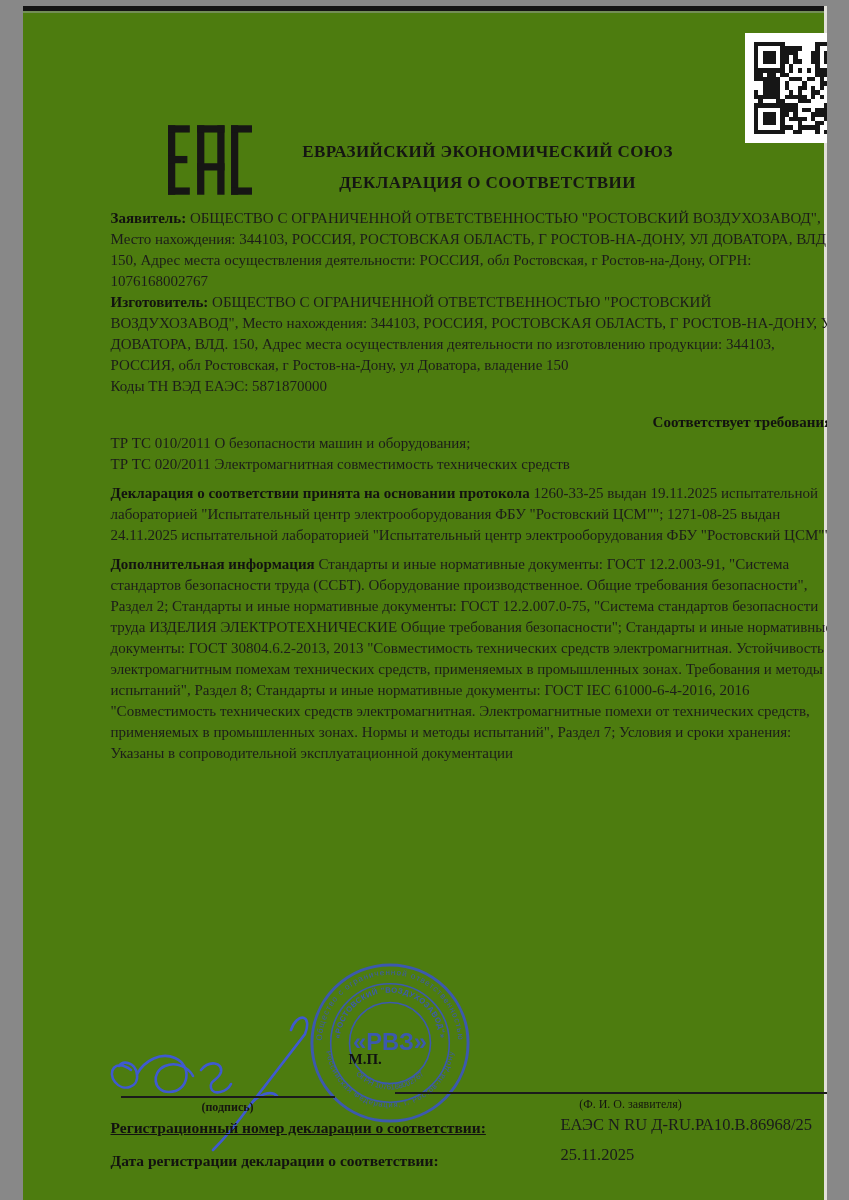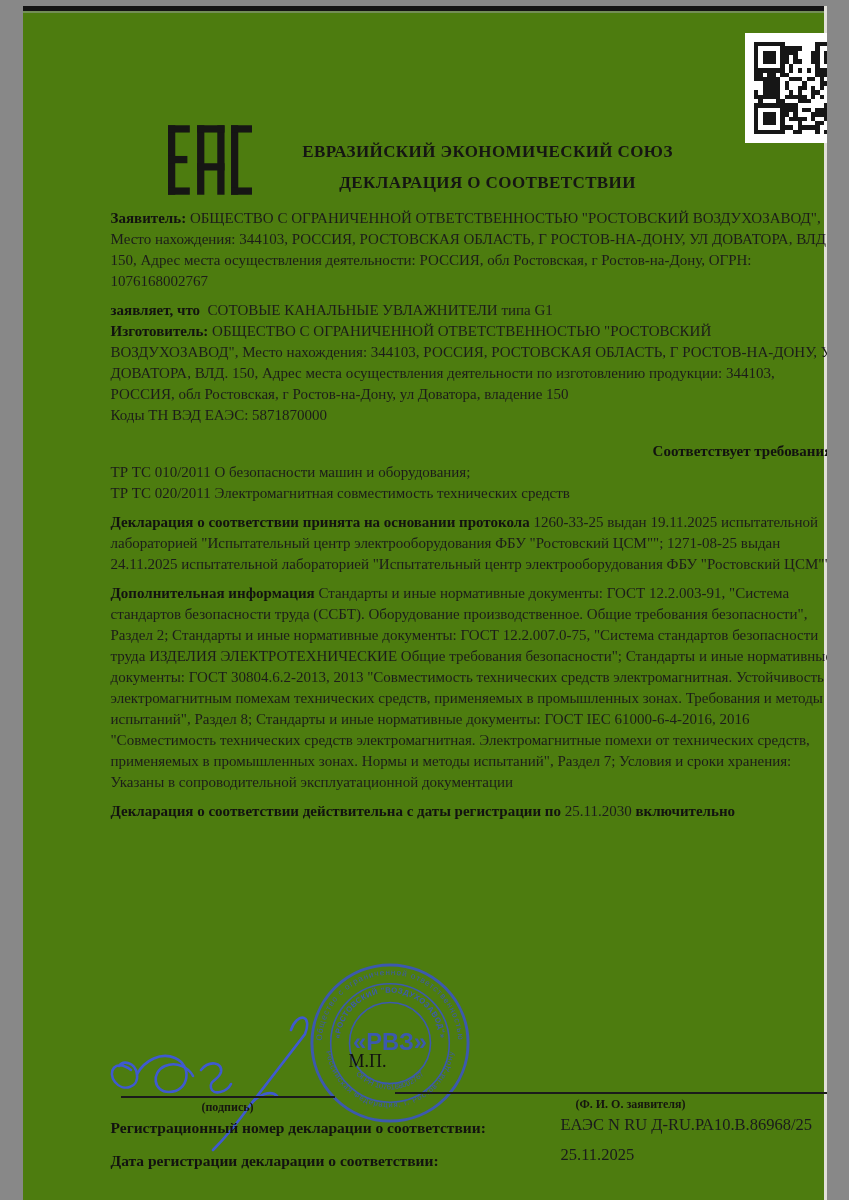--- a/index.html
+++ b/index.html
@@ -23,32 +23,32 @@
   .content{position:absolute;left:88px;top:202px;width:732px;font-size:15px;line-height:21px;}
   .content p{margin:0;}
   .content b{color:#121210;}
   .mt4{margin-top:4px!important;}
   .mt8{margin-top:8px!important;}
   .mt14{margin-top:15px!important;text-align:right;}
   .nowrap{white-space:nowrap;}
 
   .sig-svg{position:absolute;left:78px;top:1002px;}
   .stamp{position:absolute;left:283px;top:953px;width:168px;height:168px;opacity:.88;}
-  .mp{position:absolute;left:326px;top:1045px;font-weight:normal;font-size:18px;color:#111;}
+  .mp{position:absolute;left:326px;top:1045px;font-weight:bold;font-size:15px;color:#111;}
   .fio-name{position:absolute;left:374px;top:1064px;font-size:16.5px;letter-spacing:.2px;color:#19191a;}
   .line{position:absolute;background:#1b1b1b;}
   .sign-line{left:98px;top:1090px;width:214px;height:2px;}
   .fio-line{left:372px;top:1086px;width:474px;height:2px;}
   .fio-tick{left:844px;top:1086px;width:2px;height:9px;}
   .sign-caption{position:absolute;left:98px;top:1094px;width:214px;text-align:center;font-weight:bold;font-size:12px;color:#15150f;}
-  .fio-caption{position:absolute;left:478px;top:1091px;width:260px;text-align:center;font-weight:bold;font-size:12px;color:#15150f;}
+  .fio-caption{position:absolute;left:478px;top:1091px;width:260px;text-align:center;font-weight:normal;font-size:12px;color:#15150f;}
 
   .reg-label{position:absolute;left:88px;font-weight:bold;font-size:15.5px;color:#121210;}
   .reg-value{position:absolute;left:538px;font-size:16.5px;color:#1a1a1c;}
-  .r1l{top:1113px;}  .r1v{top:1109px;}
+  .r1l{top:1113px;text-decoration:underline;}  .r1v{top:1109px;}
   .r2l{top:1146px;}  .r2v{top:1139px;}
 </style>
 </head>
 <body>
 
 <div class="page">
   <div class="scan-top"></div>
   <div class="scan-top2"></div>
   <div class="scan-bottom"></div>
   <div class="scan-right"></div>
@@ -226,33 +226,31 @@
       <rect x="16" y="2" width="7" height="7" fill="#161616"></rect>
       <rect x="17" y="3" width="5" height="5" fill="#fff"></rect>
       <rect x="18" y="4" width="3" height="3" fill="#161616"></rect>
       <rect x="2" y="16" width="7" height="7" fill="#161616"></rect>
       <rect x="3" y="17" width="5" height="5" fill="#fff"></rect>
       <rect x="4" y="18" width="3" height="3" fill="#161616"></rect>
     </svg>
 
   <div class="content">
     <p><b>Заявитель:</b> <span>ОБЩЕСТВО С ОГРАНИЧЕННОЙ ОТВЕТСТВЕННОСТЬЮ "РОСТОВСКИЙ ВОЗДУХОЗАВОД", Место нахождения: 344103, РОССИЯ,  РОСТОВСКАЯ ОБЛАСТЬ, Г РОСТОВ-НА-ДОНУ, УЛ ДОВАТОРА, ВЛД. 150, Адрес места осуществления деятельности: РОССИЯ, обл Ростовская, г Ростов-на-Дону, ОГРН: 1076168002767</span></p>
-    <p class="mt8"><b>заявляет, что</b>&nbsp; <span>СОТОВЫЕ КАНАЛЬНЫЕ УВЛАЖНИТЕЛИ типа G1</span></p>
     <p><b>Изготовитель:</b> <span>ОБЩЕСТВО С ОГРАНИЧЕННОЙ ОТВЕТСТВЕННОСТЬЮ "РОСТОВСКИЙ ВОЗДУХОЗАВОД", Место нахождения: 344103, РОССИЯ,  РОСТОВСКАЯ ОБЛАСТЬ, Г РОСТОВ-НА-ДОНУ, УЛ ДОВАТОРА, ВЛД. 150, Адрес места осуществления деятельности по изготовлению продукции: 344103, РОССИЯ, обл Ростовская, г Ростов-на-Дону, ул Доватора, владение 150</span></p>
     <p>Коды ТН ВЭД ЕАЭС: 5871870000</p>
 
     <p class="mt14"><b>Соответствует требованиям</b></p>
     <p>ТР ТС 010/2011 О безопасности машин и оборудования;</p>
     <p>ТР ТС 020/2011 Электромагнитная совместимость технических средств</p>
 
     <p class="mt8"><b>Декларация о соответствии принята на основании протокола</b> <span>1260-33-25 выдан 19.11.2025 испытательной лабораторией "Испытательный центр электрооборудования ФБУ "Ростовский ЦСМ""; 1271-08-25 выдан 24.11.2025  испытательной лабораторией "Испытательный центр электрооборудования ФБУ "Ростовский ЦСМ"";</span></p>
 
     <p class="mt8"><b>Дополнительная информация</b> <span>Стандарты и иные нормативные документы: ГОСТ 12.2.003-91, "Система стандартов безопасности труда (ССБТ). Оборудование производственное. Общие требования безопасности", Раздел 2; Стандарты и иные нормативные документы: ГОСТ 12.2.007.0-75, "Система стандартов безопасности труда ИЗДЕЛИЯ ЭЛЕКТРОТЕХНИЧЕСКИЕ Общие требования безопасности"; Стандарты и иные нормативные документы: ГОСТ 30804.6.2-2013, 2013 "Совместимость технических средств электромагнитная. Устойчивость к электромагнитным помехам технических средств, применяемых в промышленных зонах. Требования и методы испытаний", Раздел 8; Стандарты и иные нормативные документы: ГОСТ IEC 61000-6-4-2016, 2016 "Совместимость технических средств электромагнитная. Электромагнитные помехи от технических средств, применяемых в промышленных зонах. Нормы и методы испытаний", Раздел 7; Условия и сроки хранения: Указаны в сопроводительной эксплуатационной документации</span></p>
 
-    <p class="mt8"><b>Декларация о соответствии действительна с даты регистрации по</b> <span>25.11.2030</span> <b>включительно</b></p>
   </div>
 
   <svg class="sig-svg" width="250" height="148" viewBox="0 0 250 148">
     <g fill="none" stroke="#3f5ad0" stroke-width="2.6" stroke-linecap="round">
       <path d="M30,62 C14,50 6,64 14,74 C22,84 38,80 36,66 C34,54 22,52 18,58"></path>
       <path d="M36,66 C44,52 60,44 74,50 C92,58 88,84 68,84 C52,84 50,64 64,58 C76,53 88,60 92,68"></path>
       <path d="M100,62 C108,52 122,54 120,64 C118,72 108,72 110,80 C112,88 126,84 130,76"></path>
       <path d="M190,22 C196,4 212,6 204,26 L150,96 C140,110 128,126 112,142"></path>
       <path d="M150,96 C158,86 170,82 176,88"></path>
     </g>

